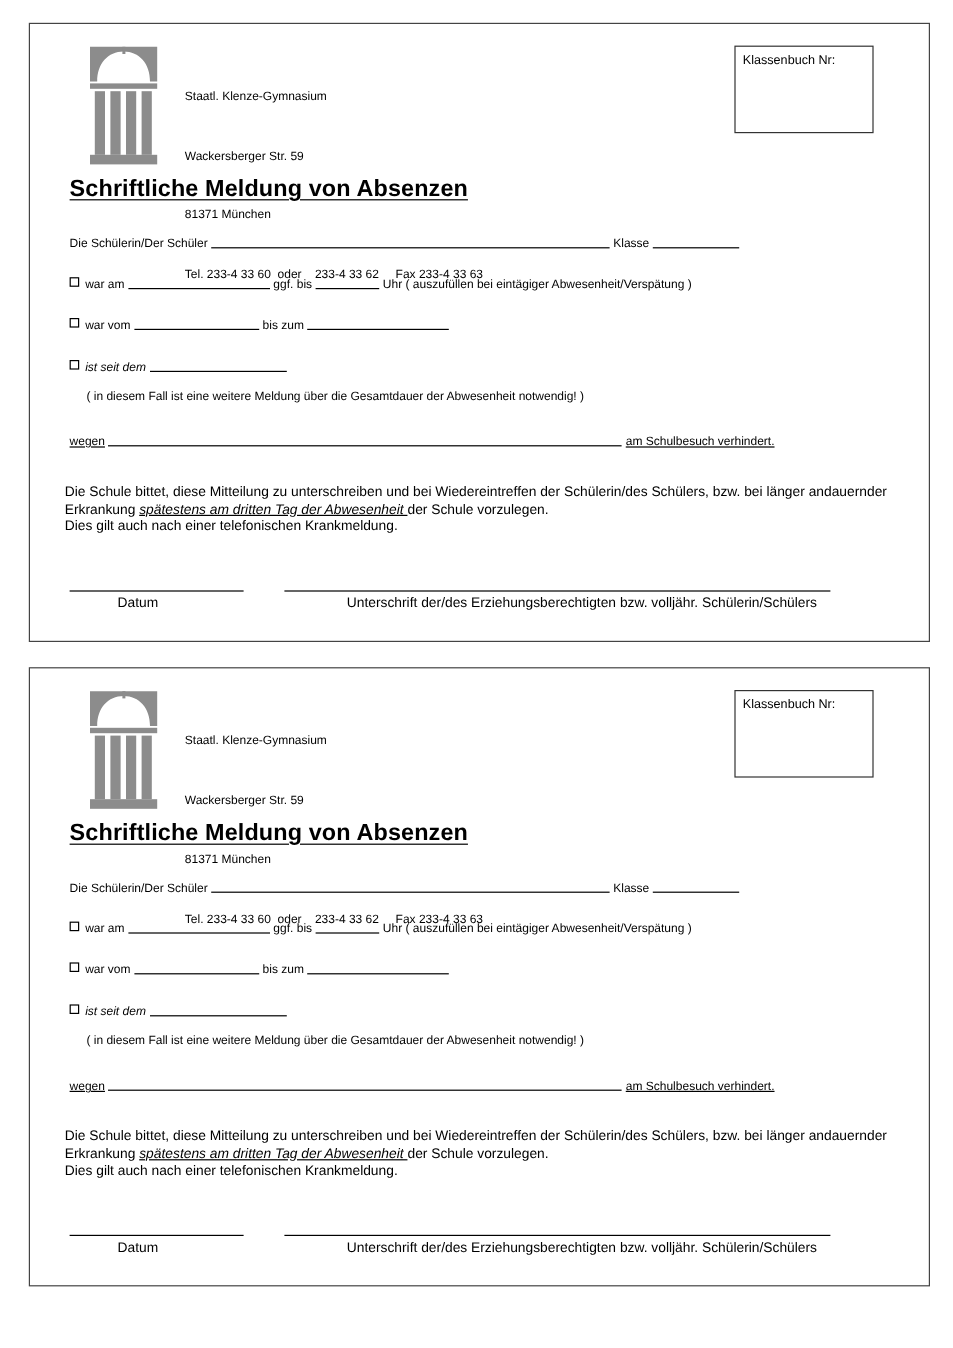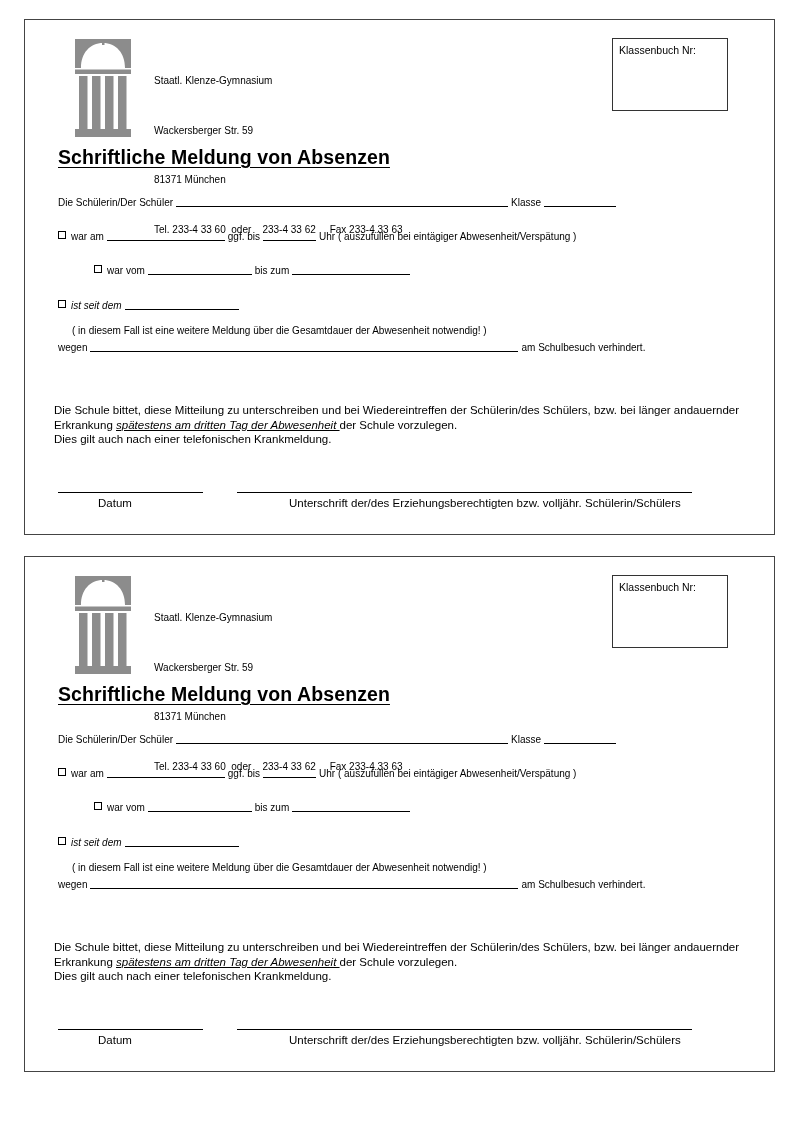--- a/index.html
+++ b/index.html
@@ -105,24 +105,24 @@
     left: 33px;
     font-size: 10px;
     white-space: nowrap;
     display: flex;
     align-items: baseline;
     justify-content: space-between;
   }
 
   .r-student { top: 174px; }
   .r-waram   { top: 208px; }
-  .r-warvom  { top: 242px; margin-left: 36px; }
+  .r-warvom  { top: 242px; }
   .r-istseit { top: 277px; font-style: italic; }
   .r-note    { top: 293px; left: 47px; margin-top: 12px; }
-  .r-wegen   { top: 319px; }
+  .r-wegen   { top: 339px; text-decoration: underline; }
 
   .chk {
     display: inline-block;
     width: 8px;
     height: 8px;
     border: 1.2px solid #000;
     box-sizing: border-box;
     margin-right: 5px;
     position: relative;
     top: -1px;

